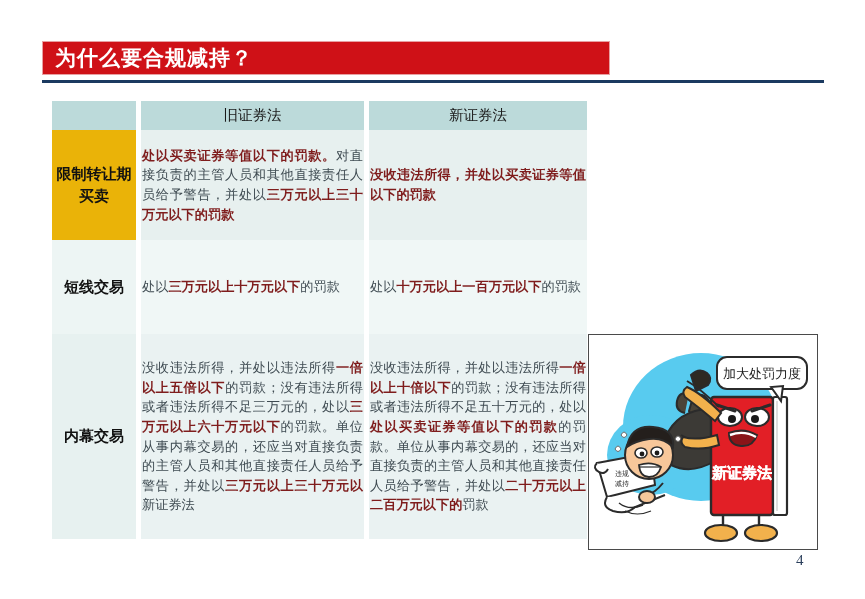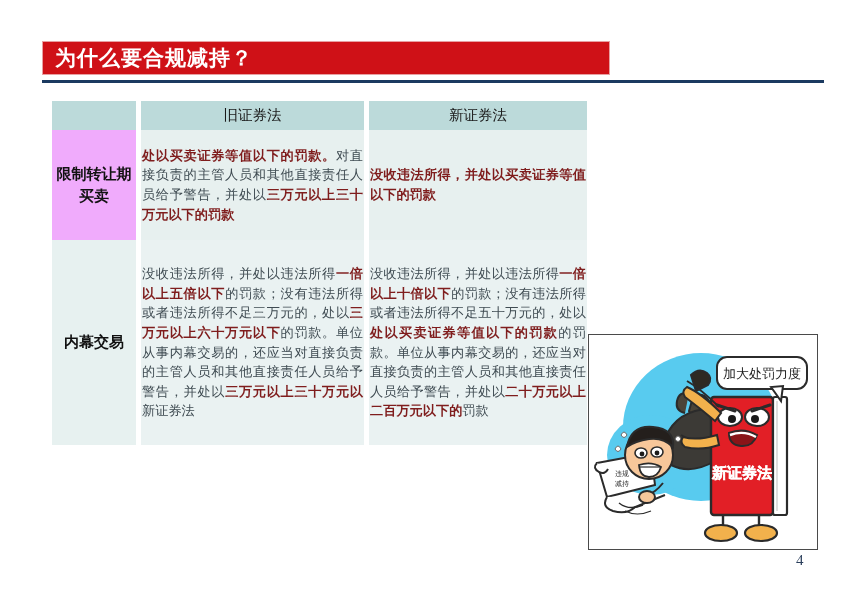--- a/index.html
+++ b/index.html
@@ -97,21 +97,21 @@
     text-align: justify;
     vertical-align: middle;
     font-family: "Liberation Serif", "DejaVu Serif", serif;
   }
 
   
   .rA { background: #e7f0ef; }
   .rB { background: #f0f7f6; }
   .rC { background: #eaf2f2; }
 
-  .rA-dk { background: #f0abfc; }
+  .rA-dk { background: #eab308; }
   .rB-dk { background: #edf5f4; }
   .rC-dk { background: #e7f1f0; }
 
   .hl {
     color: #7f1d1d;
     font-weight: bold;
   }
 
   
   .illus {
@@ -165,20 +165,27 @@
   <tbody>
 
     <tr>
       <td class="rowlabel rA-dk" style="height:108px">限制转让期买卖</td>
       <td class="gap-col"></td>
       <td class="cell rA"><span class="hl">处以买卖证券等值以下的罚款。</span><span>对直接负责的主管人员和其他直接责任人员给予警告，并处以</span><span class="hl">三万元以上三十万元以下的罚款</span></td>
       <td class="gap-col"></td>
       <td class="cell rA"><span class="hl">没收违法所得，并处以买卖证券等值以下的罚款</span></td>
     </tr>
 
+    <tr>
+      <td class="rowlabel rB-dk" style="height:92px">短线交易</td>
+      <td class="gap-col"></td>
+      <td class="cell rB"><span>处以</span><span class="hl">三万元以上十万元以下</span><span>的罚款</span></td>
+      <td class="gap-col"></td>
+      <td class="cell rB"><span>处以</span><span class="hl">十万元以上一百万元以下</span><span>的罚款</span></td>
+    </tr>
 
     <tr>
       <td class="rowlabel rC-dk" style="height:203px">内幕交易</td>
       <td class="gap-col"></td>
       <td class="cell rC"><span>没收违法所得，并处以违法所得</span><span class="hl">一倍以上五倍以下</span><span>的罚款；没有违法所得或者违法所得不足三万元的，处以</span><span class="hl">三万元以上六十万元以下</span><span>的罚款。单位从事内幕交易的，还应当对直接负责的主管人员和其他直接责任人员给予警告，并处以</span><span class="hl">三万元以上三十万元以</span><span>新证券法</span></td>
       <td class="gap-col"></td>
       <td class="cell rC"><span>没收违法所得，并处以违法所得</span><span class="hl">一倍以上十倍以下</span><span>的罚款；没有违法所得或者违法所得不足五十万元的，处以</span><span class="hl">处以买卖证券等值以下的罚款</span><span>的罚款。单位从事内幕交易的，还应当对直接负责的主管人员和其他直接责任人员给予警告，并处以</span><span class="hl">二十万元以上二百万元以下的</span><span>罚款</span></td>
     </tr>
 
   </tbody>

